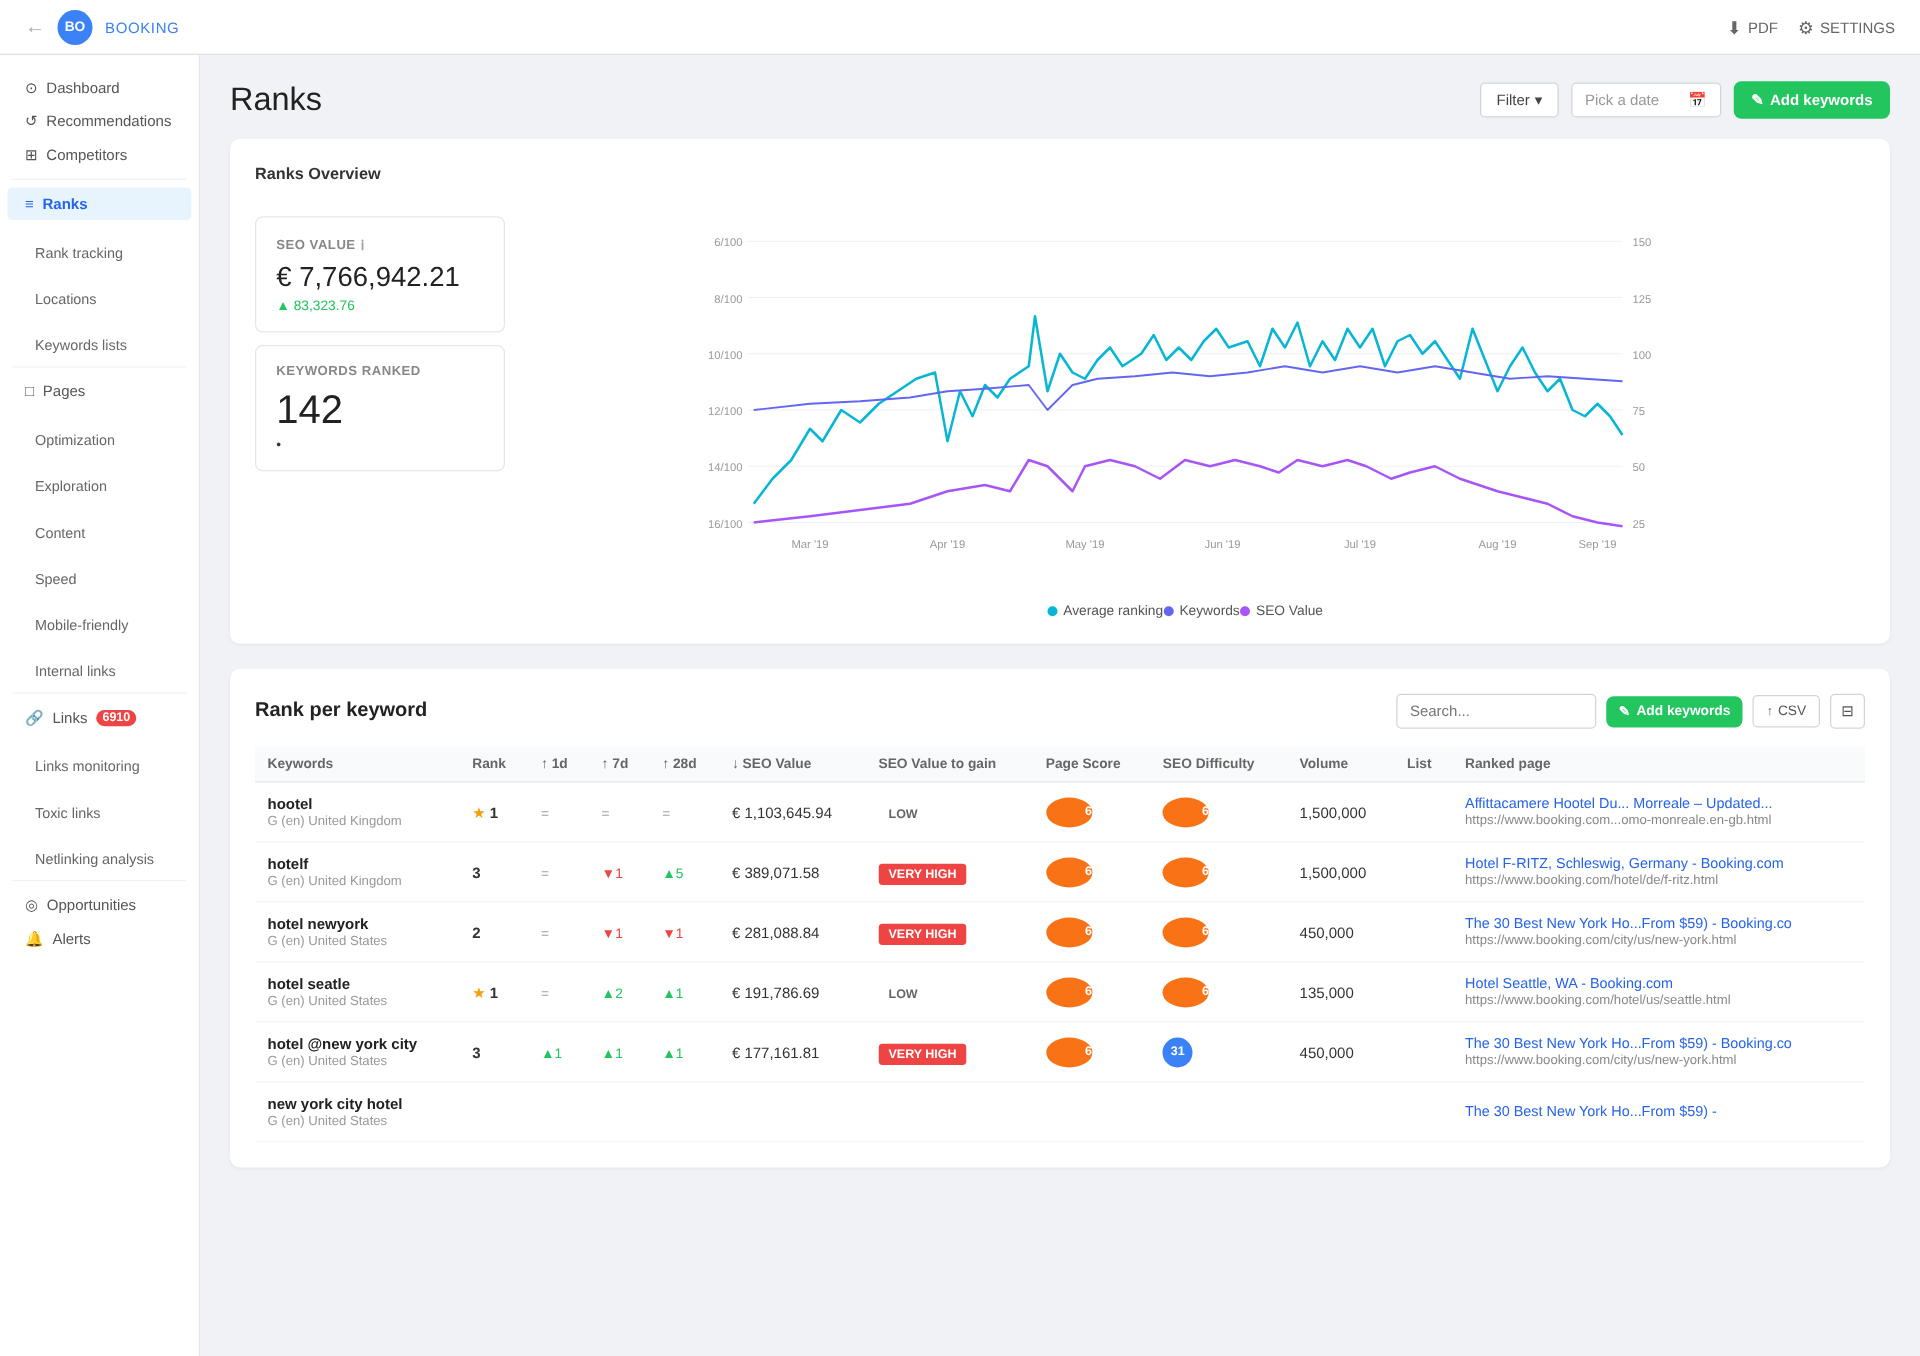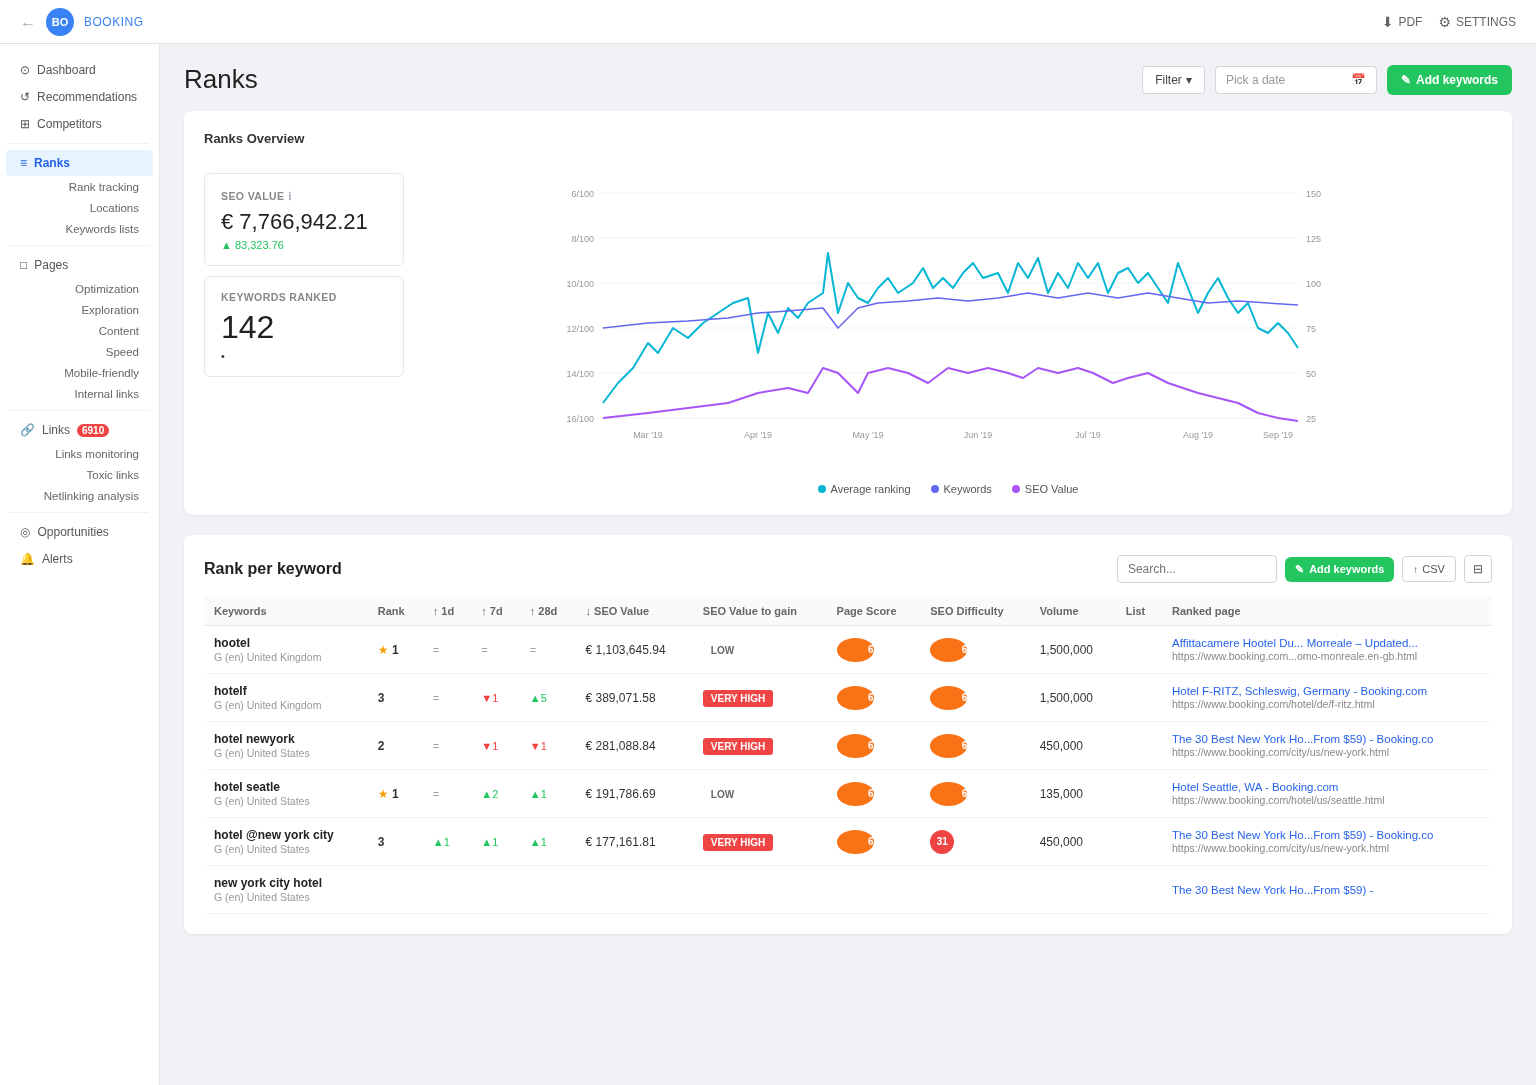--- a/index.html
+++ b/index.html
@@ -14,31 +14,31 @@
     .topbar-btn { display: flex; align-items: center; gap: 5px; color: #666; font-size: 12px; cursor: pointer; }
 
     
     .layout { display: flex; height: calc(100vh - 44px); }
 
     
     .sidebar { width: 160px; background: #fff; border-right: 1px solid #e5e7eb; padding: 12px 0; flex-shrink: 0; overflow-y: auto; }
     .sidebar-section { margin-bottom: 4px; }
     .sidebar-item { display: flex; align-items: center; gap: 7px; padding: 6px 14px; cursor: pointer; color: #555; font-size: 12px; border-radius: 4px; margin: 1px 6px; }
     .sidebar-item.active { background: #e8f4fd; color: #2563eb; font-weight: 600; }
-    .sidebar-item.sub { padding: 4px 14px 4px 22px; font-size: 11.5px; color: #666; margin: 1px 6px; justify-content: flex-end; }
+    .sidebar-item.sub { padding: 20px 14px 4px 22px; font-size: 11.5px; color: #666; margin: 1px 6px; }
     .sidebar-badge { background: #ef4444; color: #fff; border-radius: 10px; padding: 1px 5px; font-size: 10px; font-weight: bold; }
     .sidebar-divider { height: 1px; background: #f0f0f0; margin: 6px 10px; }
 
     
     .main { flex: 1; overflow-y: auto; padding: 20px 24px; }
     .page-header { display: flex; align-items: center; justify-content: space-between; margin-bottom: 16px; }
     .page-title { font-size: 26px; font-weight: 300; color: #222; }
     .page-header-right { display: flex; align-items: center; gap: 10px; }
     .filter-btn { display: flex; align-items: center; gap: 4px; padding: 6px 12px; border: 1px solid #d1d5db; border-radius: 4px; background: #fff; cursor: pointer; font-size: 12px; color: #444; }
-    .date-input { display: flex; align-items: center; gap: 6px; padding: 6px 10px; border: 1px solid #d1d5db; border-radius: 4px; background: #fff; font-size: 12px; color: #999; width: 162px; }
+    .date-input { display: flex; align-items: center; gap: 6px; padding: 6px 10px; border: 1px solid #d1d5db; border-radius: 4px; background: #fff; font-size: 12px; color: #999; width: 120px; }
     .add-keywords-btn { display: flex; align-items: center; gap: 5px; padding: 8px 14px; background: #22c55e; color: #fff; border-radius: 6px; font-size: 12px; font-weight: 600; cursor: pointer; border: none; }
 
     
     .section-card { background: #fff; border-radius: 8px; padding: 20px; margin-bottom: 20px; box-shadow: 0 1px 3px rgba(0,0,0,0.06); }
     .section-title { font-size: 16px; font-weight: 600; color: #222; margin-bottom: 2px; }
     .section-subtitle { font-size: 13px; font-weight: 600; color: #333; margin-bottom: 27px; }
 
     
     .overview-row { display: flex; gap: 0; }
     .stats-col { width: 200px; flex-shrink: 0; display: flex; flex-direction: column; gap: 10px; }
@@ -47,21 +47,21 @@
     .stat-value { font-size: 22px; font-weight: 300; color: #222; margin-bottom: 4px; }
     .stat-change { font-size: 11px; }
     .stat-change.up { color: #22c55e; }
     .stat-change.down { color: #ef4444; }
 
     
     .chart-col { flex: 1; min-height: 300px; position: relative; }
     .chart-wrap { width: 100%; height: 300px; position: relative; overflow: hidden; }
 
     
-    .chart-legend { display: flex; gap: 20px; justify-content: center; margin-top: 10px; }
+    .chart-legend { display: flex; justify-content: center; margin-top: 10px; }
     .legend-item { display: flex; align-items: center; gap: 5px; font-size: 11px; color: #555; }
     .legend-dot { width: 8px; height: 8px; border-radius: 50%; }
 
     
     .rank-header { display: flex; align-items: center; justify-content: space-between; margin-bottom: 14px; }
     .rank-title { font-size: 16px; font-weight: 600; color: #222; }
     .rank-header-right { display: flex; align-items: center; gap: 8px; }
     .search-input { padding: 6px 10px; border: 1px solid #d1d5db; border-radius: 4px; font-size: 12px; color: #999; width: 160px; }
     .csv-btn { display: flex; align-items: center; gap: 4px; padding: 6px 10px; border: 1px solid #d1d5db; border-radius: 4px; background: #fff; cursor: pointer; font-size: 11px; color: #555; }
     .icon-btn { padding: 6px 8px; border: 1px solid #d1d5db; border-radius: 4px; background: #fff; cursor: pointer; font-size: 12px; color: #555; }
@@ -77,21 +77,21 @@
     .change-val { font-size: 11px; }
     .change-val.neutral { color: #9ca3af; }
     .change-val.up { color: #22c55e; }
     .change-val.down { color: #ef4444; }
     .seo-value { color: #333; font-size: 12px; }
     .badge { padding: 3px 8px; border-radius: 3px; font-size: 10px; font-weight: 700; text-transform: uppercase; }
     .badge-low { background: transparent; color: #666; }
     .badge-very-high { background: #ef4444; color: #fff; }
     .score-circle { width: 24px; height: 24px; border-radius: 50%; display: flex; align-items: center; justify-content: center; font-size: 10px; font-weight: 700; color: #fff; }
     .score-orange { background: #f97316; padding-left: 37px; }
-    .score-green { background: #ef4444; }
+    .score-green { background: #3b82f6; }
     .volume-val { color: #333; }
     .ranked-page-title { color: #2563eb; font-size: 11.5px; }
     .ranked-page-url { color: #888; font-size: 10.5px; margin-top: 1px; overflow: hidden; text-overflow: ellipsis; white-space: nowrap; max-width: 280px; }
     .star-icon { color: #f59e0b; }
 
     
     svg { overflow: visible; }
   </style>
 </head>
 <body>

